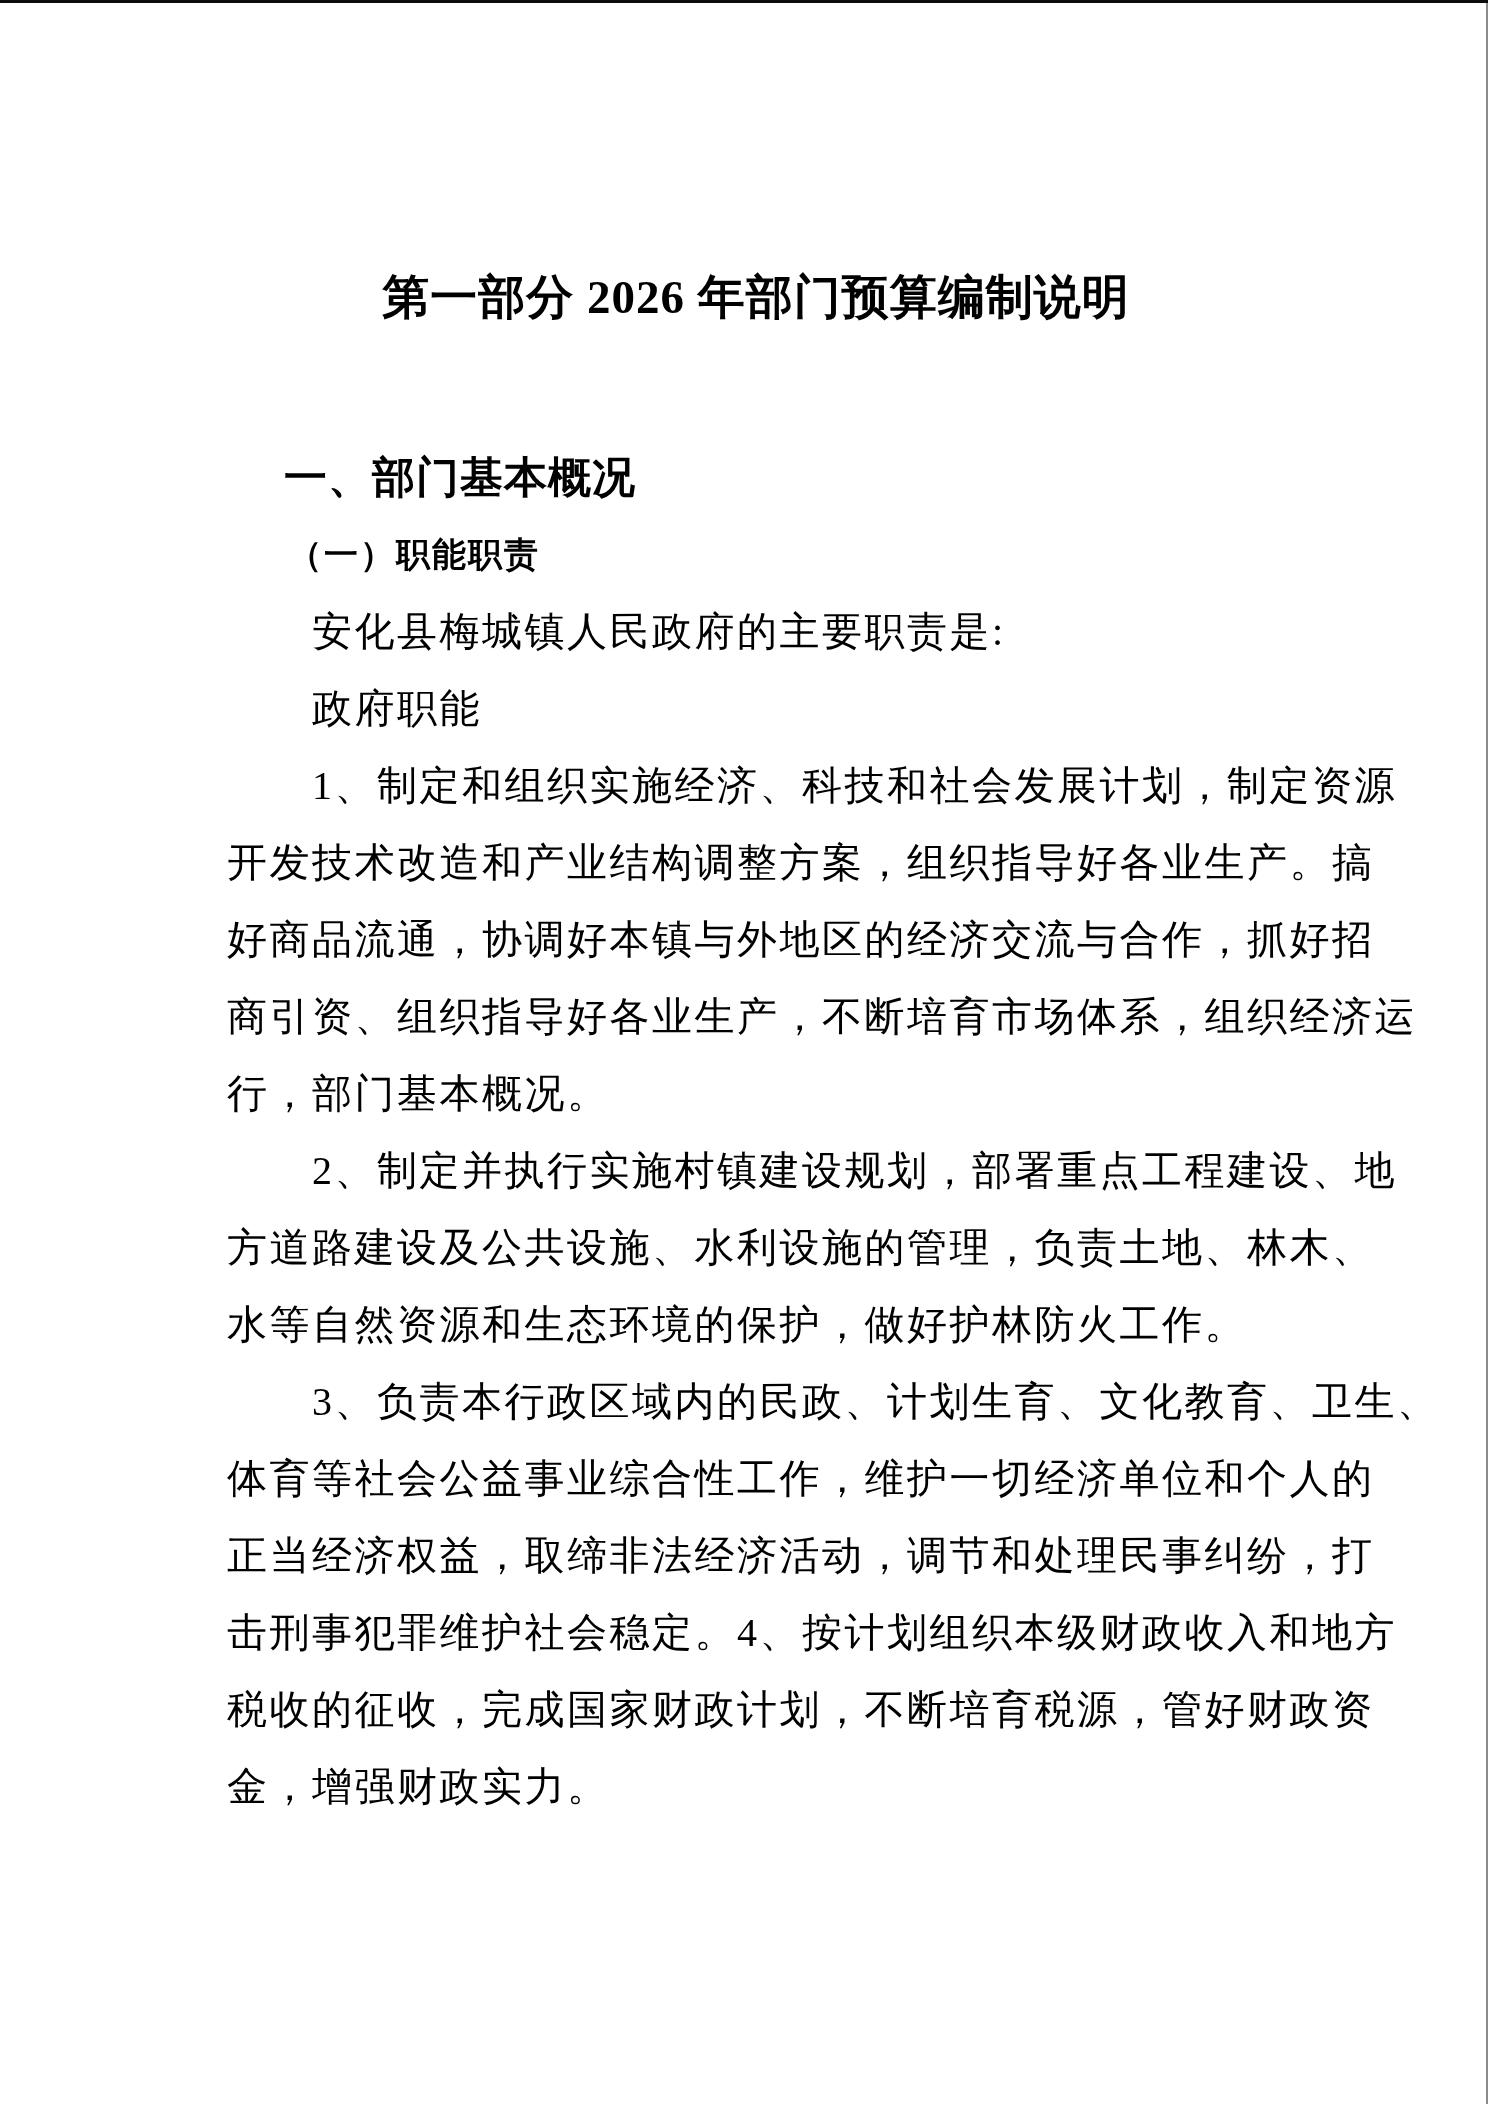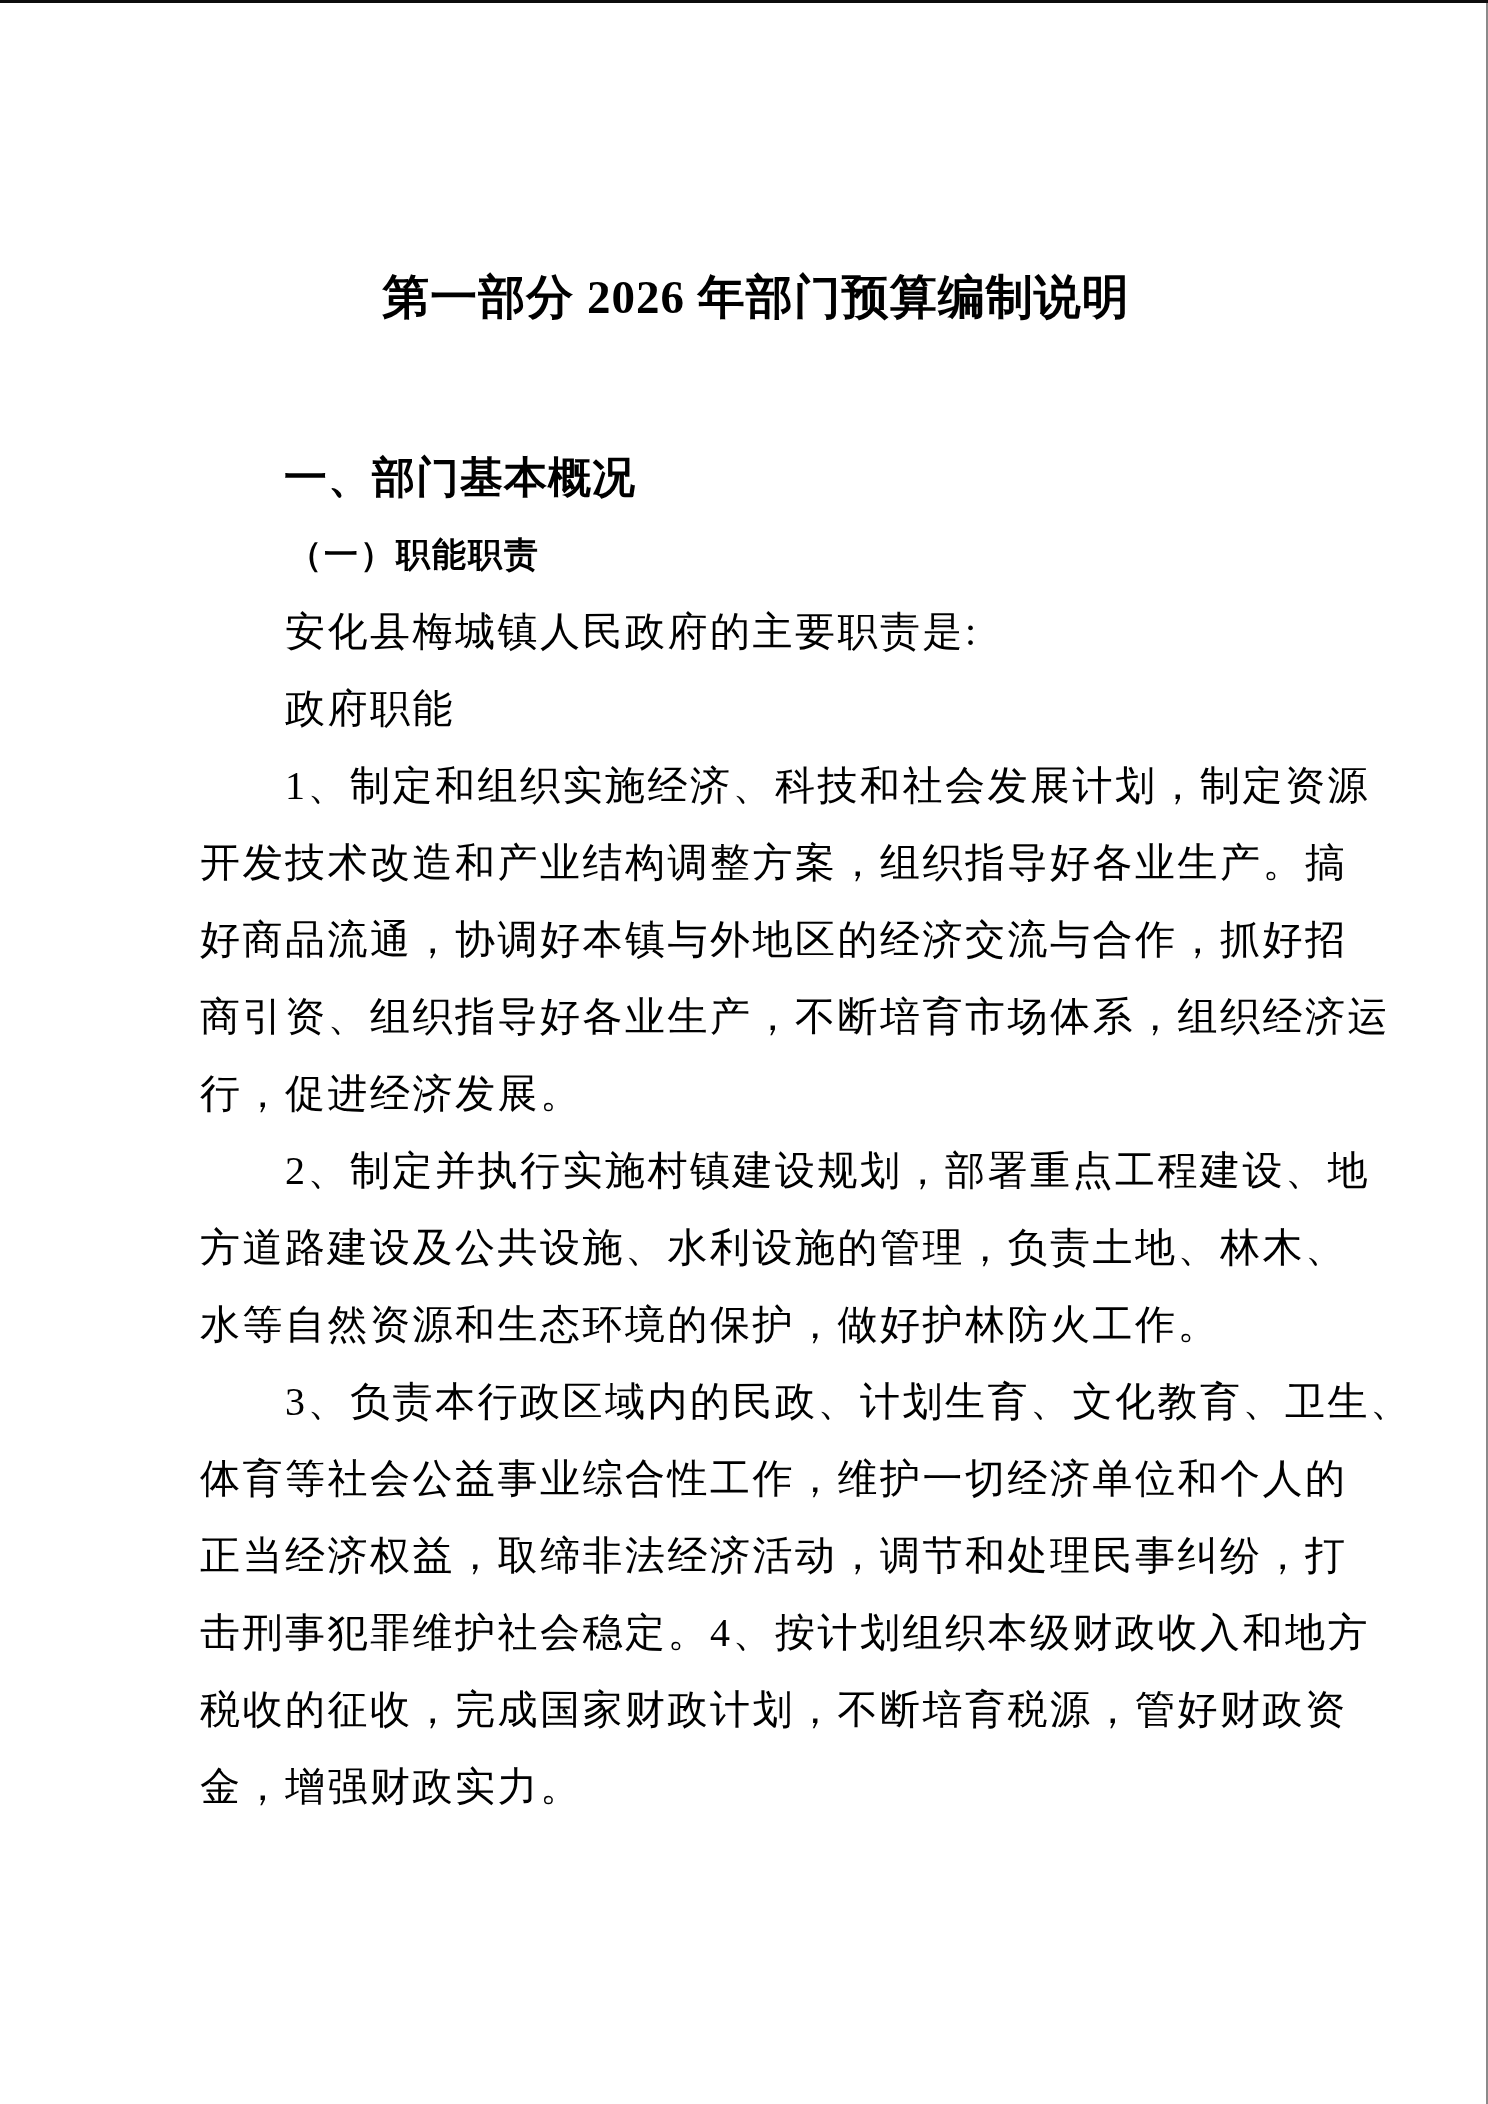--- a/index.html
+++ b/index.html
@@ -61,20 +61,21 @@
     font-family: "Liberation Serif", "DejaVu Serif", serif;
     font-weight: bold;
     font-size: 34px;
     padding-left: 88px;
     letter-spacing: 2px;
   }
   .body-line {
     font-size: 40px;
     font-weight: normal;
     letter-spacing: 2.5px;
+    margin-left: 27px;
   }
   .indent {
     padding-left: 85px;
   }
 </style>
 </head>
 <body>
 
 <div class="top-strip"></div>
 <div class="right-edge"></div>
@@ -86,21 +87,21 @@
   <div class="line h1-line">一、部门基本概况</div>
 
   <div class="line h2-line">（一）职能职责</div>
 
   <div class="line body-line indent">安化县梅城镇人民政府的主要职责是:</div>
   <div class="line body-line indent">政府职能</div>
   <div class="line body-line indent">1、制定和组织实施经济、科技和社会发展计划，制定资源</div>
   <div class="line body-line">开发技术改造和产业结构调整方案，组织指导好各业生产。搞</div>
   <div class="line body-line">好商品流通，协调好本镇与外地区的经济交流与合作，抓好招</div>
   <div class="line body-line">商引资、组织指导好各业生产，不断培育市场体系，组织经济运</div>
-  <div class="line body-line">行，促进经济发展。</div>
+  <div class="line body-line">行，部门基本概况。</div>
   <div class="line body-line indent">2、制定并执行实施村镇建设规划，部署重点工程建设、地</div>
   <div class="line body-line">方道路建设及公共设施、水利设施的管理，负责土地、林木、</div>
   <div class="line body-line">水等自然资源和生态环境的保护，做好护林防火工作。</div>
   <div class="line body-line indent">3、负责本行政区域内的民政、计划生育、文化教育、卫生、</div>
   <div class="line body-line">体育等社会公益事业综合性工作，维护一切经济单位和个人的</div>
   <div class="line body-line">正当经济权益，取缔非法经济活动，调节和处理民事纠纷，打</div>
   <div class="line body-line">击刑事犯罪维护社会稳定。4、按计划组织本级财政收入和地方</div>
   <div class="line body-line">税收的征收，完成国家财政计划，不断培育税源，管好财政资</div>
   <div class="line body-line">金，增强财政实力。</div>
 

